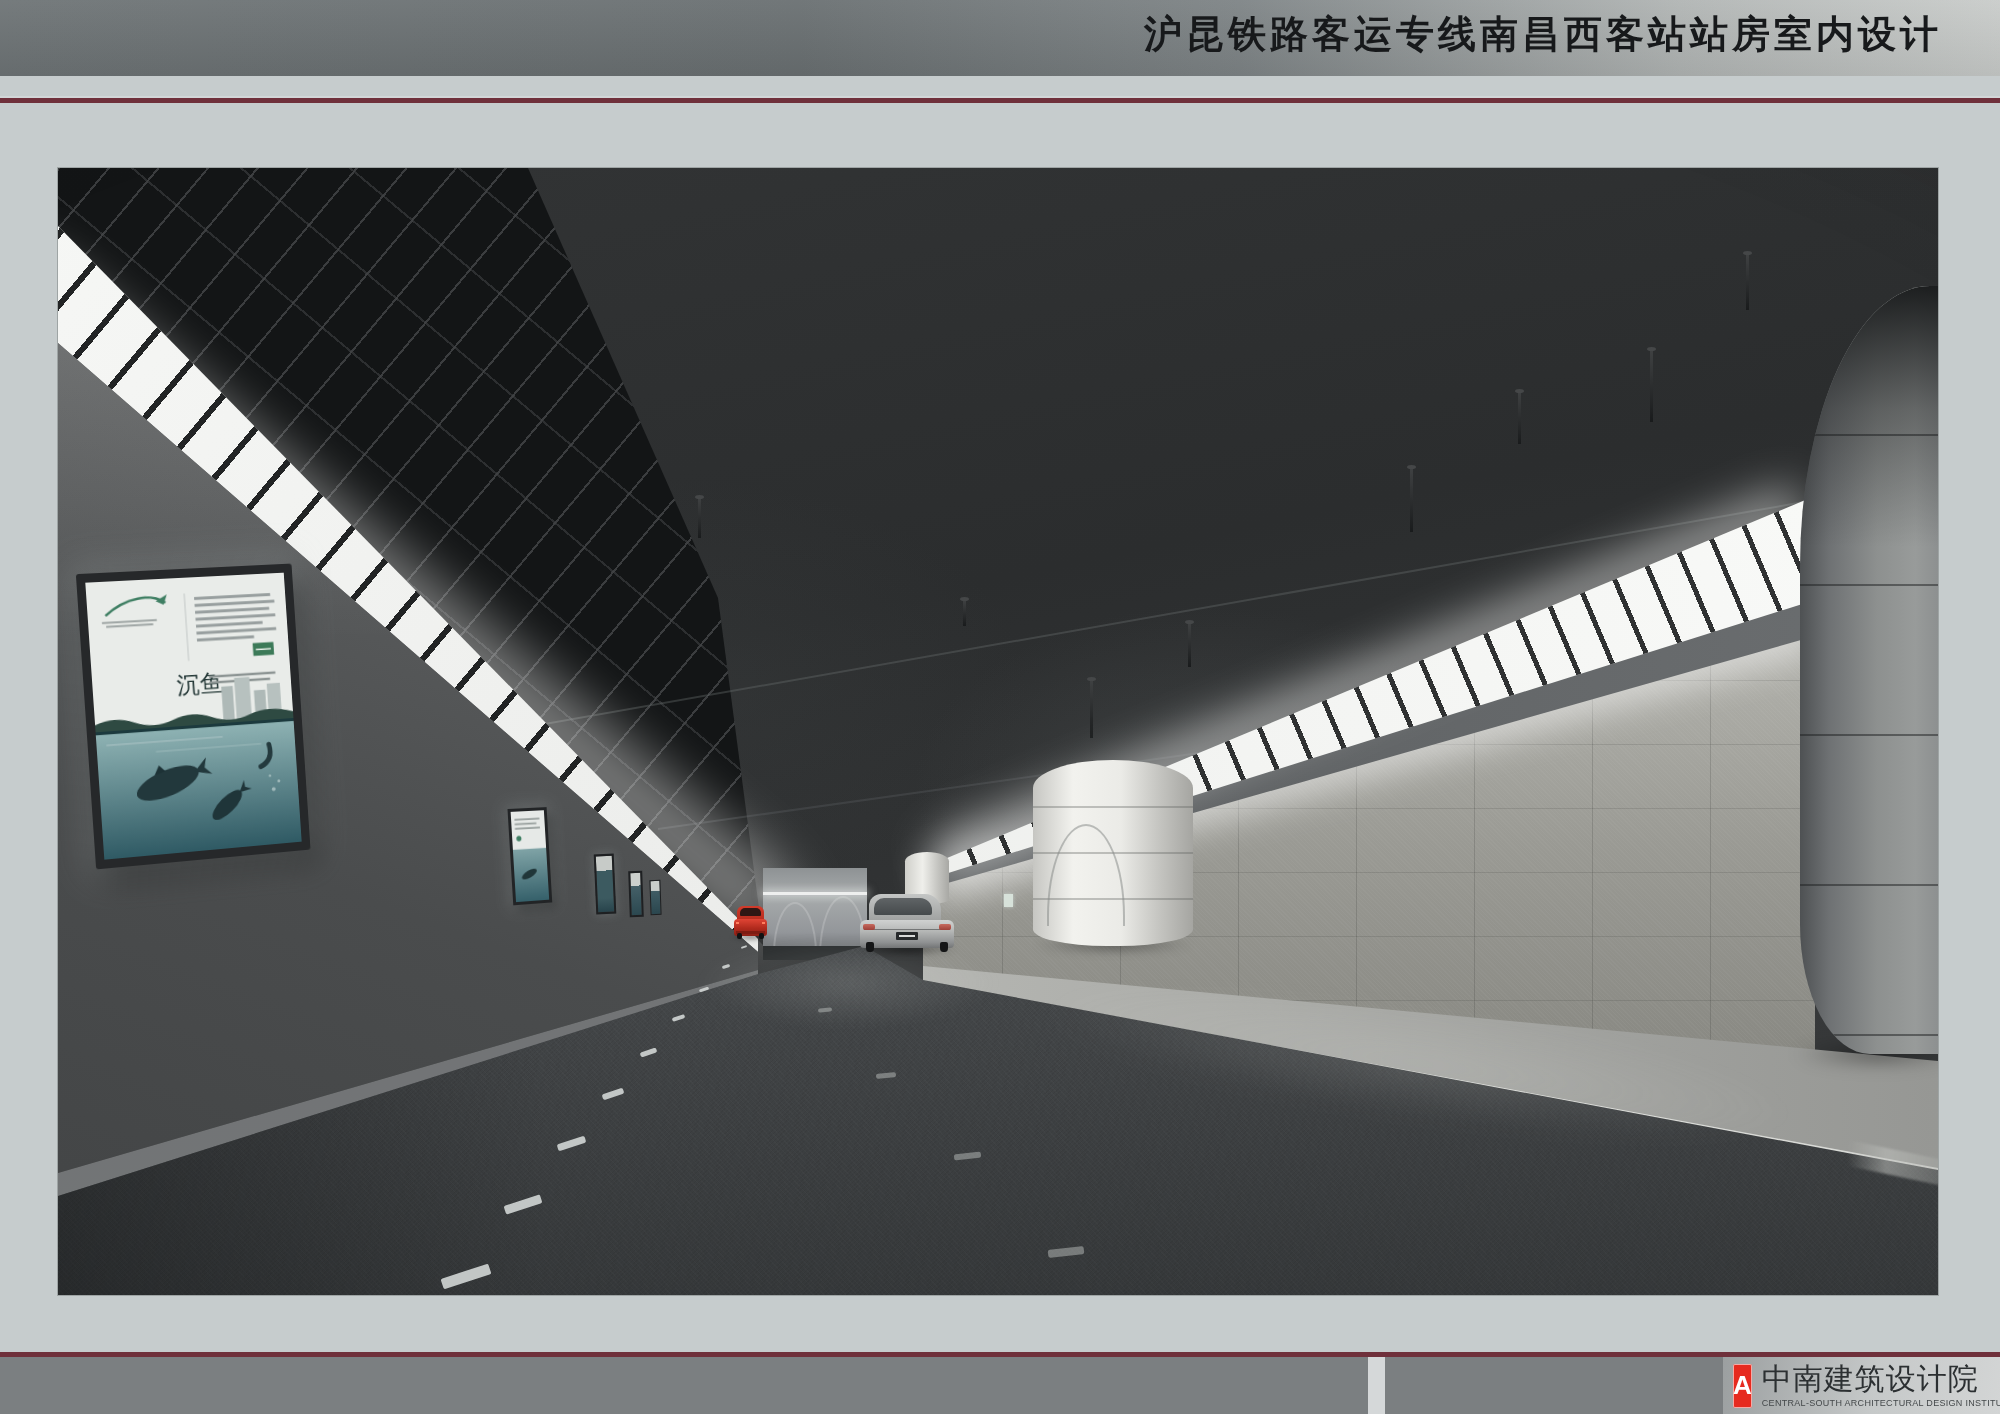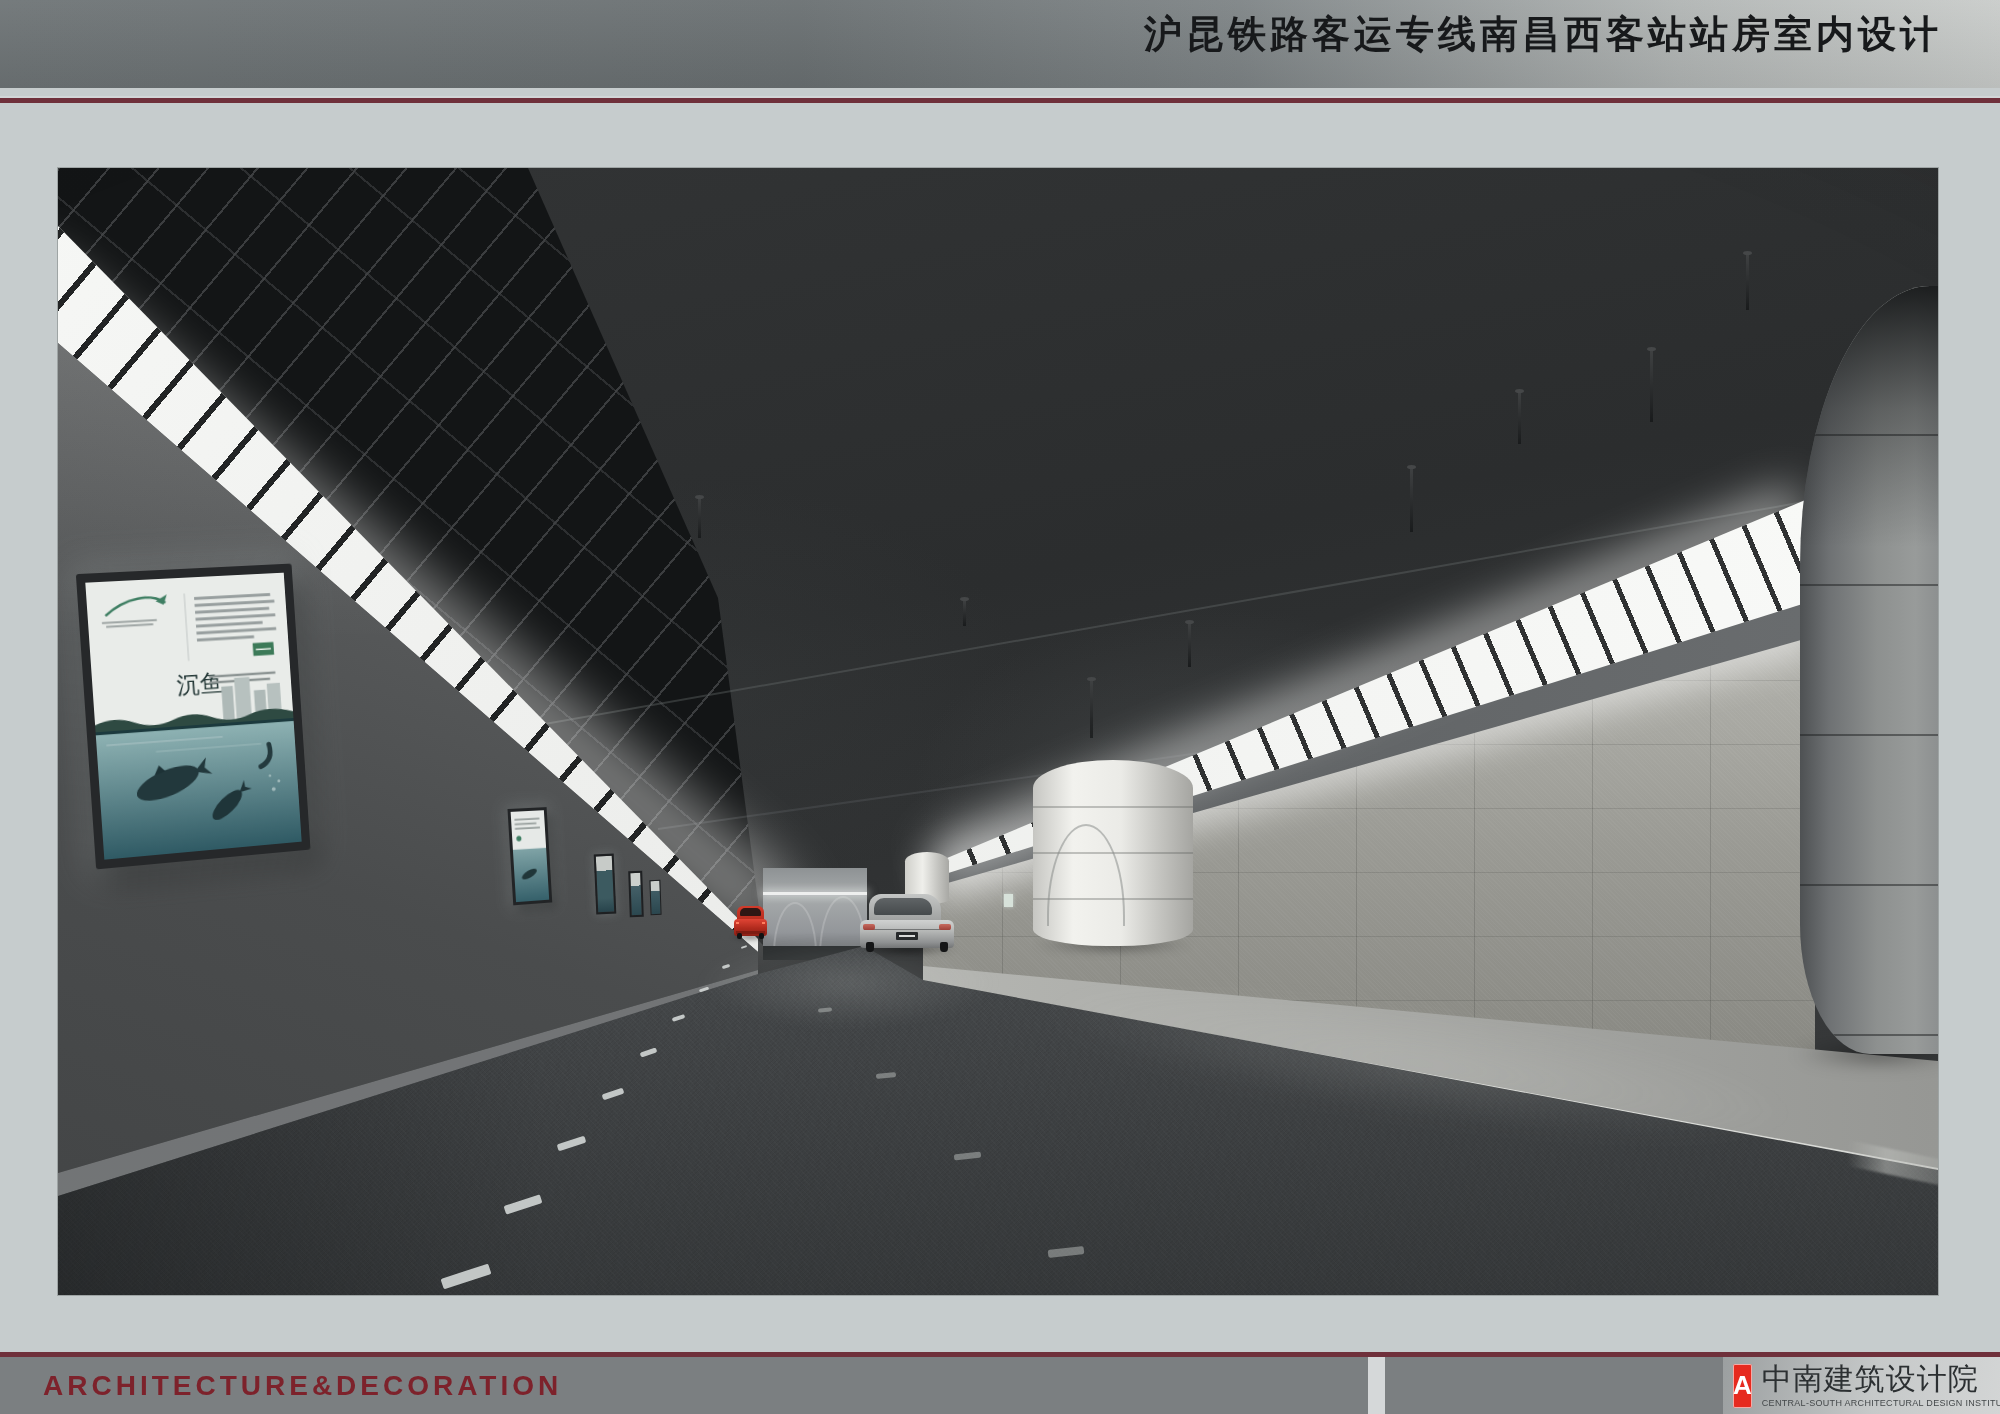--- a/index.html
+++ b/index.html
@@ -1,21 +1,21 @@
 <!DOCTYPE html>
 <html><head>
 <meta charset="utf-8">
 <style>
   html,body{margin:0;padding:0;}
   body{
     width:2000px;height:1414px;position:relative;overflow:hidden;
     background:#c6cccd;font-family:"Liberation Sans",sans-serif;
   }
   
-  #header{position:absolute;left:0;top:0;width:2000px;height:88px;
+  #header{position:absolute;left:0;top:0;width:2000px;height:76px;
     background:linear-gradient(to bottom,rgba(255,255,255,.05),rgba(0,0,0,.07)),
       linear-gradient(to right,#6e7476 0%,#6a7072 40%,#7e8486 62%,#b1b5b4 84%,#c9ccca 100%);}
   .title-cn{position:absolute;right:58px;top:9px;font-size:38px;font-weight:900;
     letter-spacing:4px;color:#17191b;white-space:nowrap;}
   .title-py{position:absolute;right:13px;top:58px;font-size:20px;font-weight:700;
     letter-spacing:.5px;color:#2e3335;white-space:nowrap;}
   #header-line{position:absolute;left:0;top:96px;width:2000px;height:2px;background:#d2d6d7;}
   #header-stripe{position:absolute;left:0;top:98px;width:2000px;height:5px;background:#6f303b;}
 
   
@@ -378,21 +378,20 @@
   <div class="fg-col">
     <div class="fg-col-seams"></div>
     <div class="fg-col-darktop"></div>
   </div>
 
   <div class="layer vignette"></div>
 </div>
 
 <div id="footer-stripe"></div>
 <div id="footer">
-  <div class="brand">ARCHITECTURE&amp;DECORATION</div>
   <div class="gap-light"></div>
   <div class="logo-panel">
     <div class="logo-box">A</div>
     <div class="inst">
       <span class="inst-cn">中南建筑设计院</span>
       <span class="inst-en">CENTRAL-SOUTH ARCHITECTURAL DESIGN INSTITUTE CO.LTD</span>
     </div>
   </div>
 </div>
 

